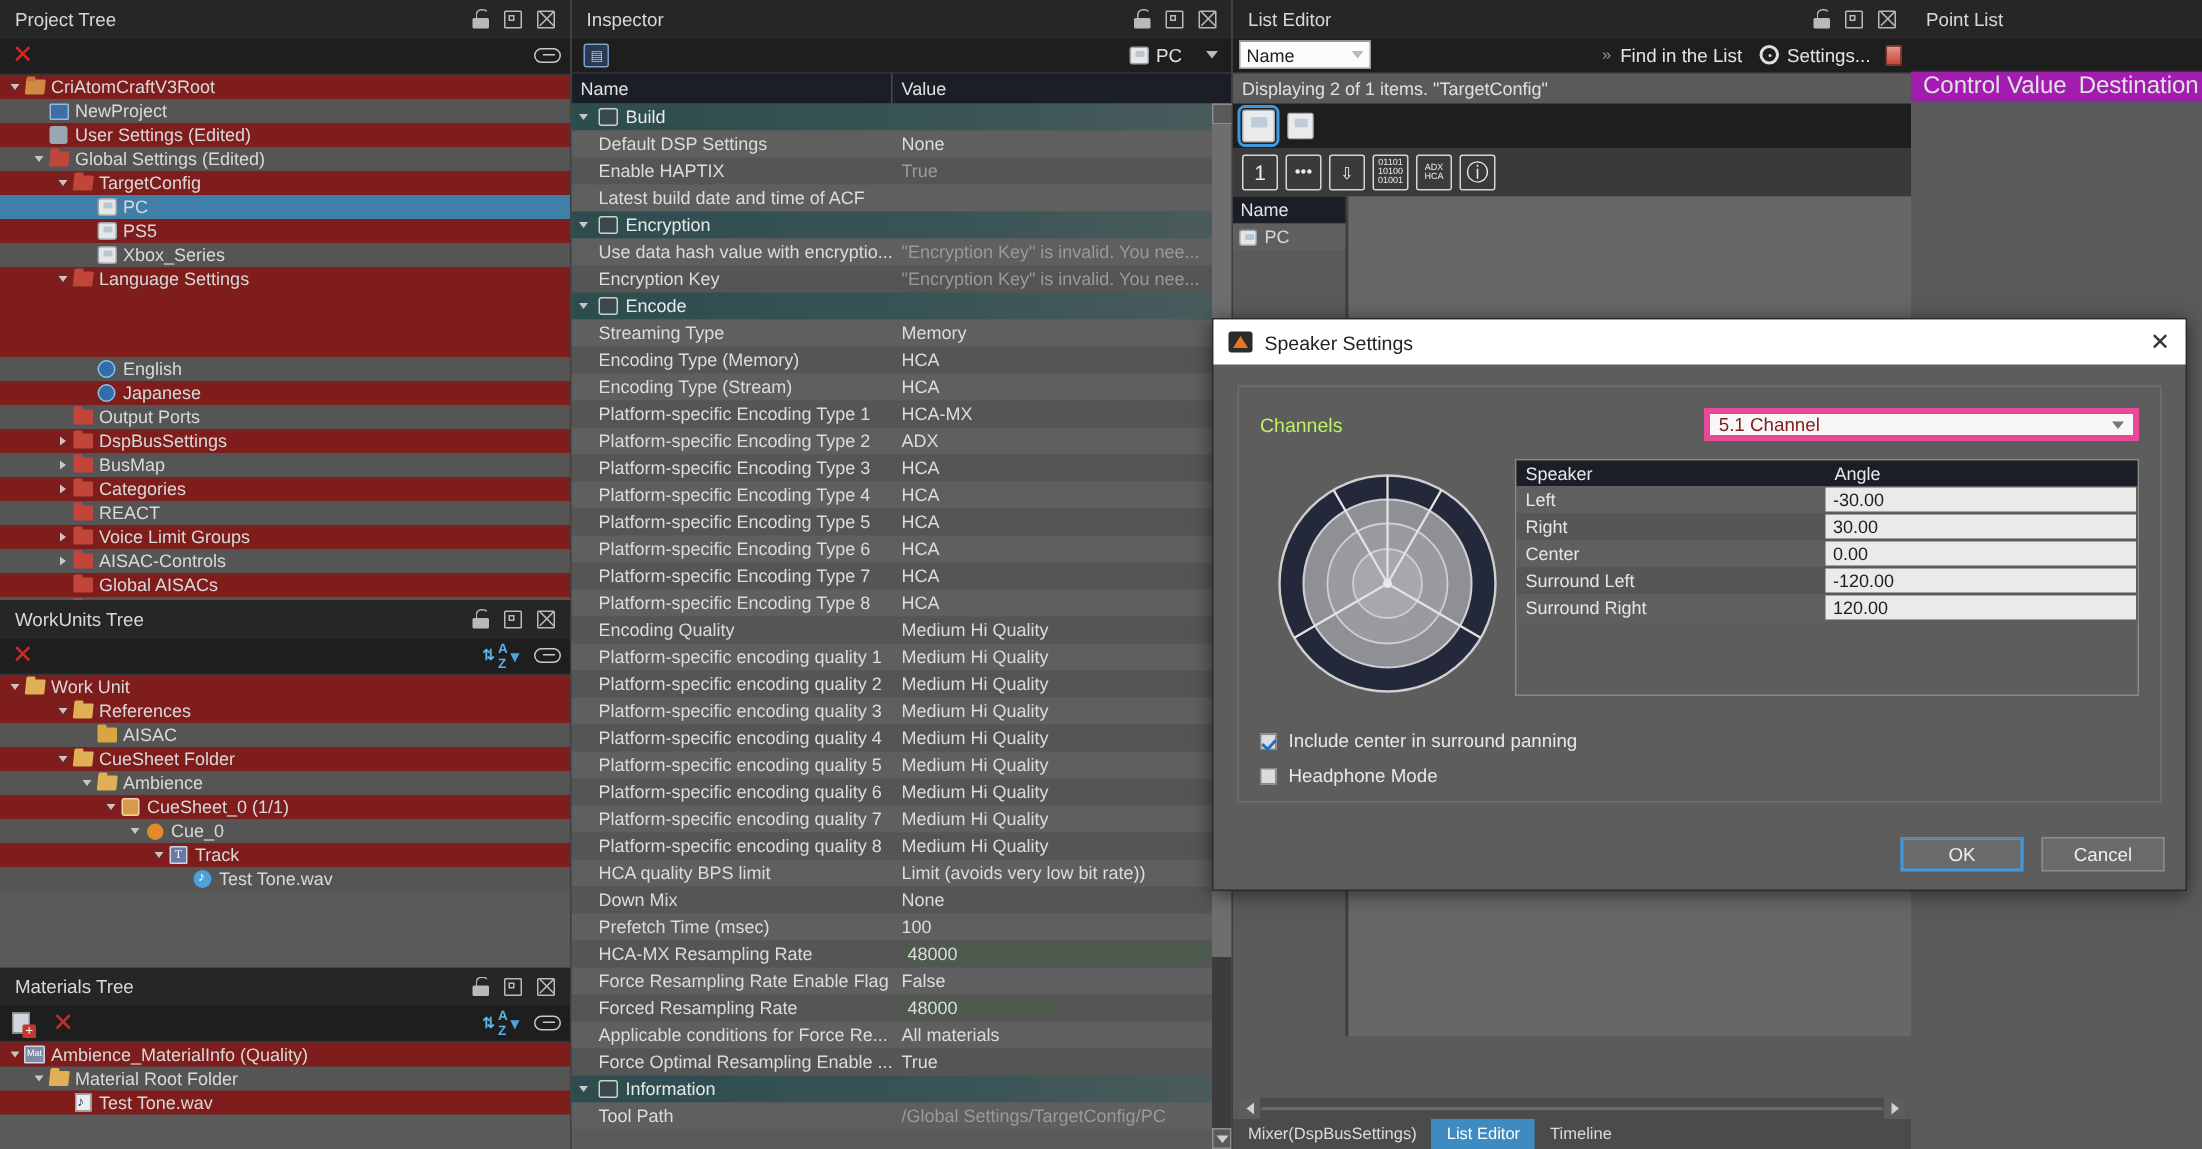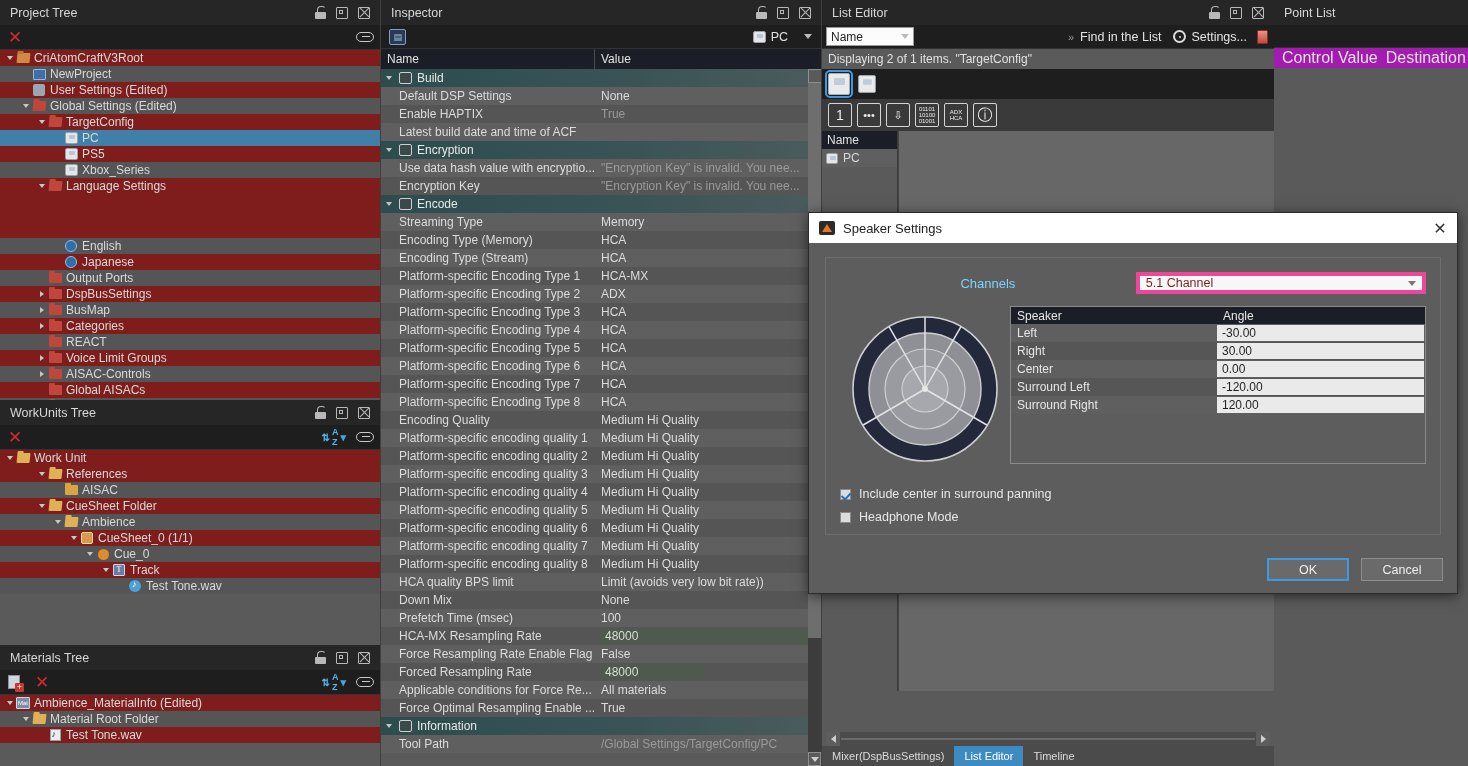--- a/index.html
+++ b/index.html
@@ -138,21 +138,21 @@
   #dlg { position:absolute; left:808px; top:212px; width:650px; height:382px;
          background:#5d5d5d; border:1px solid #2b2b2b; box-shadow:0 2px 12px rgba(0,0,0,.55); }
   .dlg-title { height:30px; background:#fff; display:flex; align-items:center; padding:0 8px 0 10px; }
   .dlg-title .dt { flex:1; color:#222; font-size:13px; padding-left:8px; }
   .cri { width:16px;height:14px;background:#2b2b2b;border-radius:2px;display:flex;align-items:center;justify-content:center;}
   .cri i { width:0;height:0;border-left:5px solid transparent;border-right:5px solid transparent;border-bottom:8px solid #e8761f; }
   .dlg-x { color:#333; font-size:16px; width:18px;text-align:center; cursor:default; }
   .dlg-body { padding:14px 16px 0 16px; }
   .grpbox { border:1px solid #6e6e6e; padding:14px 14px 12px 14px; height:278px; position:relative; }
   .chan-row { display:flex; align-items:center; }
-  .chan-lbl { font-size:13px; color:#7dd3fc; width:300px;text-align:center; }
+  .chan-lbl { font-size:13px; color:#bef264; width:300px; }
   .chan-sel { width:294px;height:22px;background:#f7f7f7;border:4px solid #ec4899;display:flex;align-items:center;padding:0 6px;color:#7f1d1d;font-size:12.5px;}
   .chan-sel .cv{flex:1;}
   .spk-wrap { display:flex; margin-top:12px; }
   .spk-diagram { width:170px; display:flex; justify-content:center; align-items:flex-start; padding-top:8px;}
   .spk-table { flex:1; border:1px solid #8a8a8a; background:#5d5d5d; }
   .spk-th { height:17px; background:#1b1e26; display:flex; align-items:center; font-size:12px; color:#e8e8e8; }
   .spk-th .a { width:206px; padding-left:6px; }
   .spk-th .b { flex:1; padding-left:6px; }
   .spk-tr { height:18px; display:flex; align-items:center; font-size:12px; }
   .spk-tr .a { width:206px; padding-left:6px; color:#e6e6e6; }
@@ -473,21 +473,21 @@
       <span class="ic-link" style="margin-left:10px"></span>
     </div>
     <div class="tree" id="materials-tree">
         <div class="row " style="padding-left: 4px;">
           <span class="tw open">
             <span></span>
           </span>
           <span class="ti">
             <span class="mat">Mat</span>
           </span>
-          <span>Ambience_MaterialInfo (Edited)</span>
+          <span>Ambience_MaterialInfo (Quality)</span>
         </div>
         <div class="row alt" style="padding-left: 20px;">
           <span class="tw open">
             <span></span>
           </span>
           <span class="ti">
             <span class="fo open yelo"></span>
           </span>
           <span>Material Root Folder</span>
         </div>

